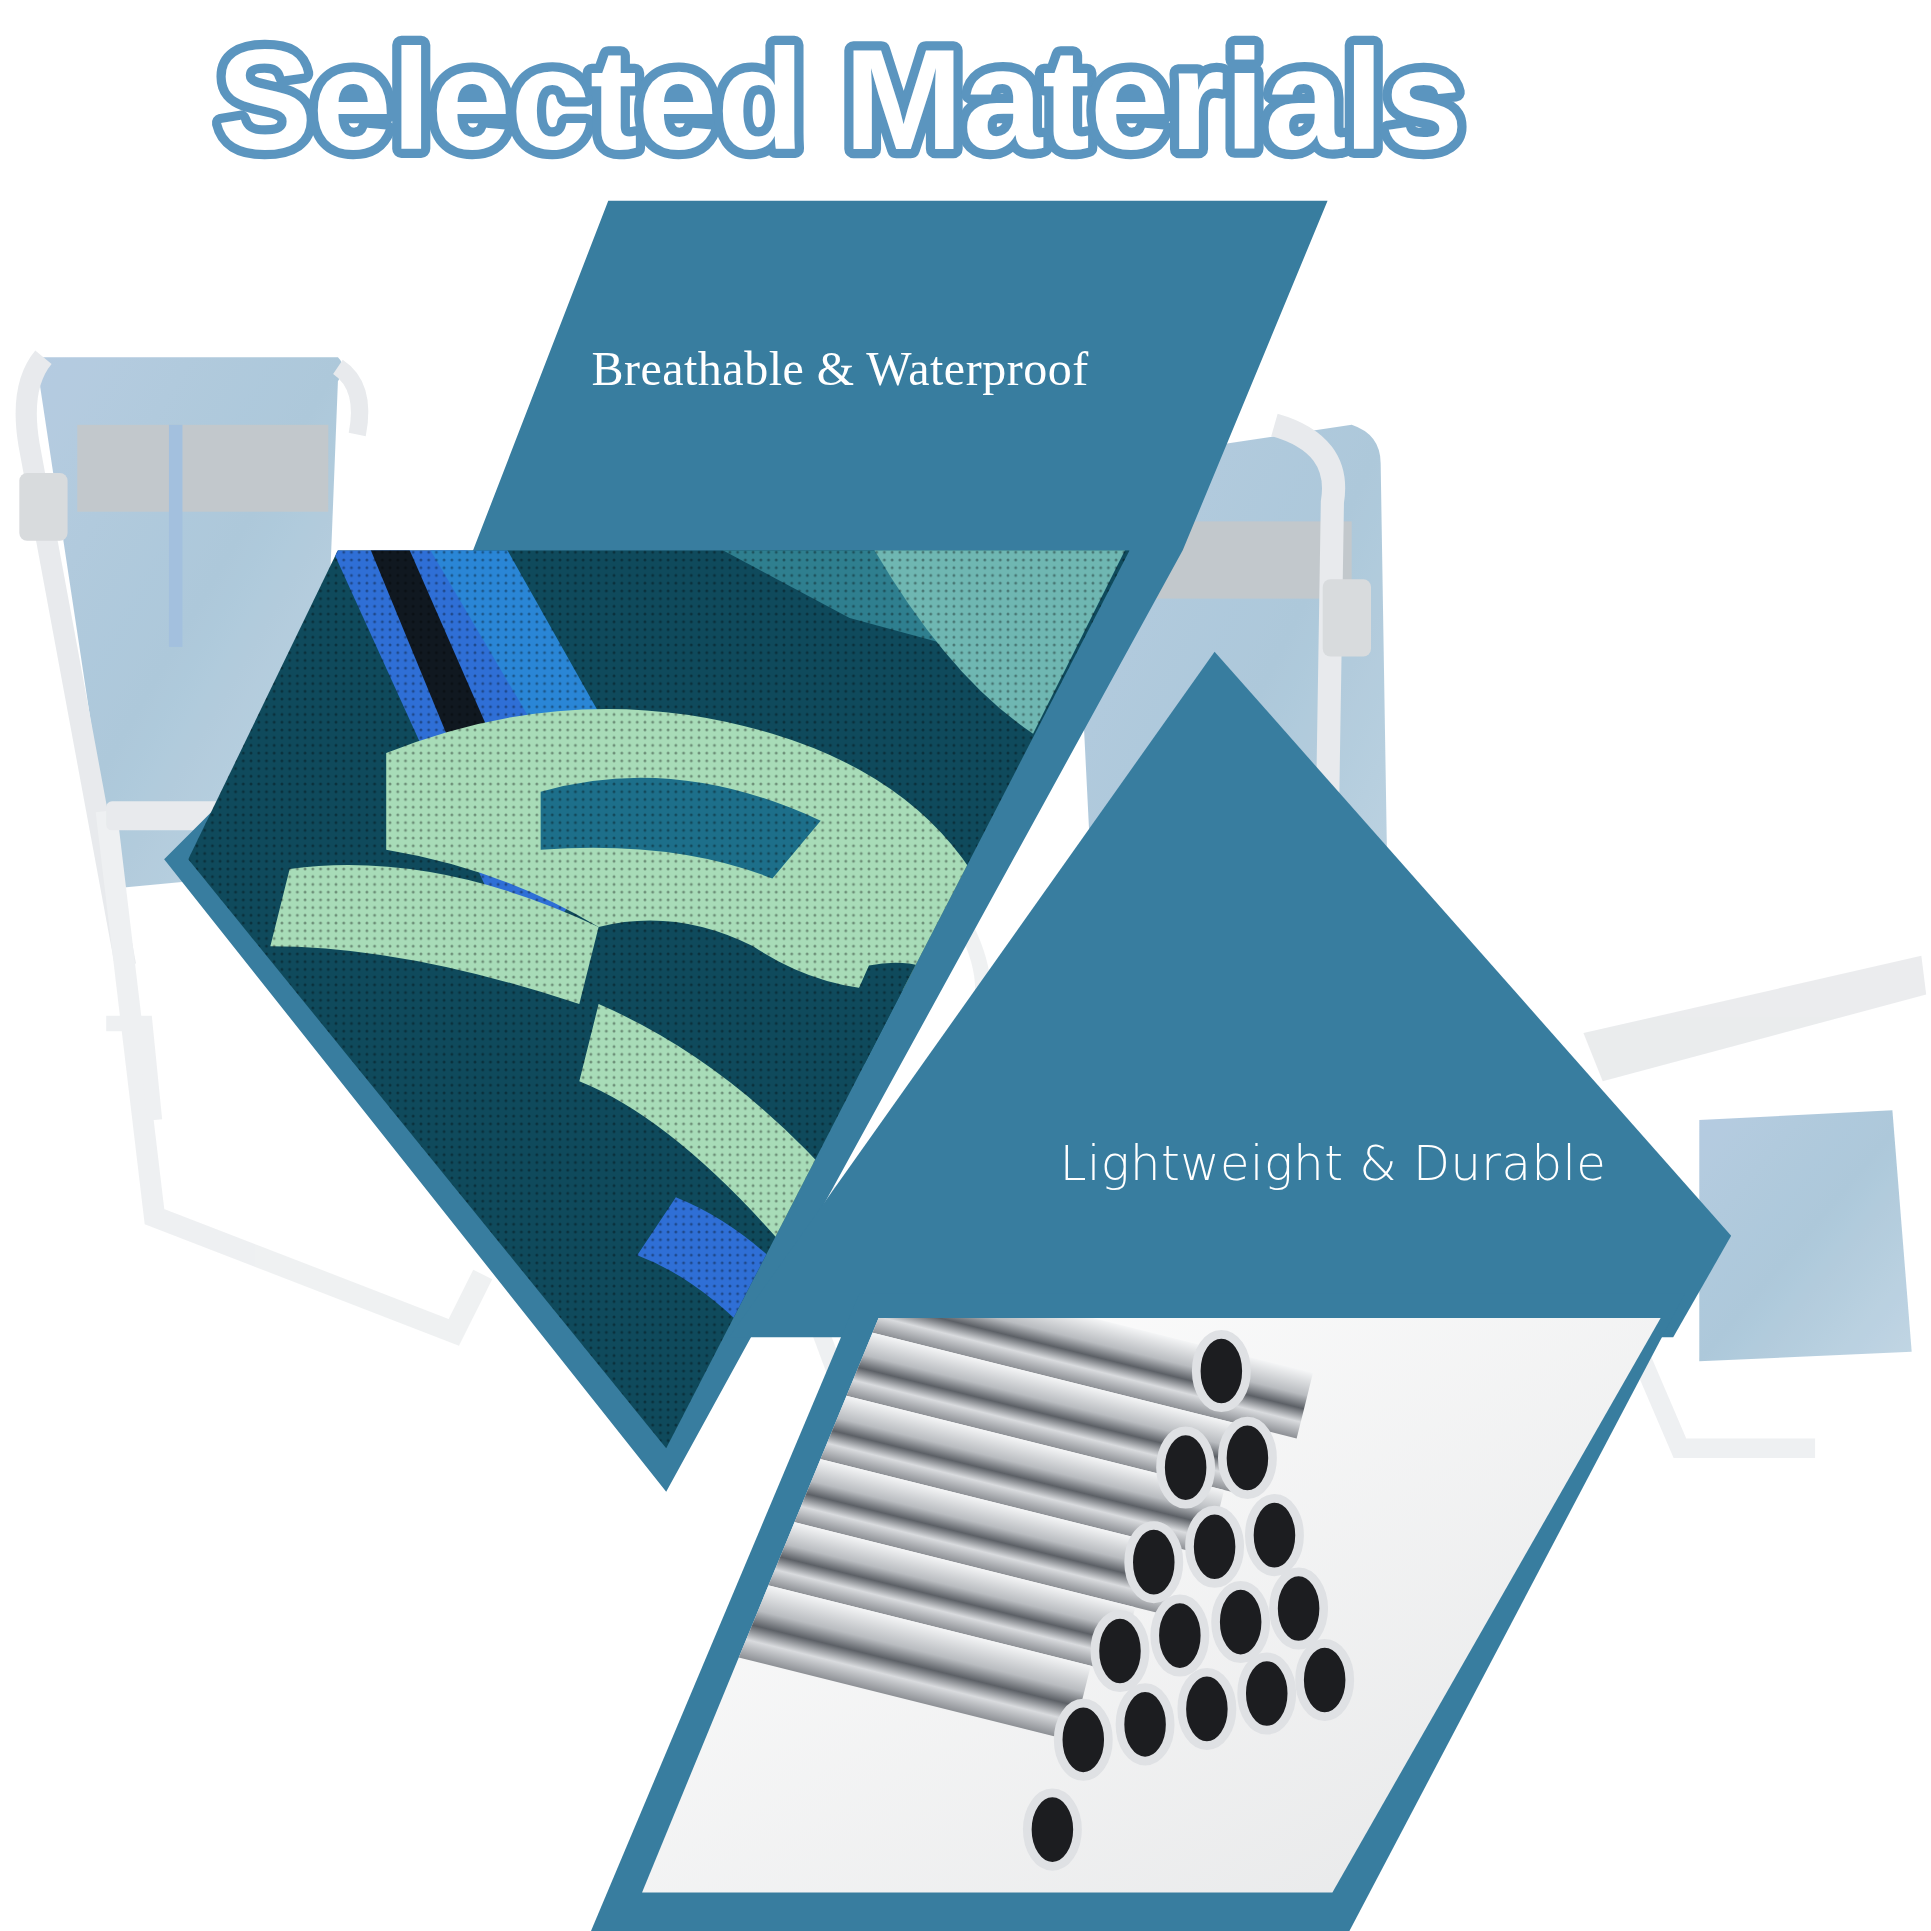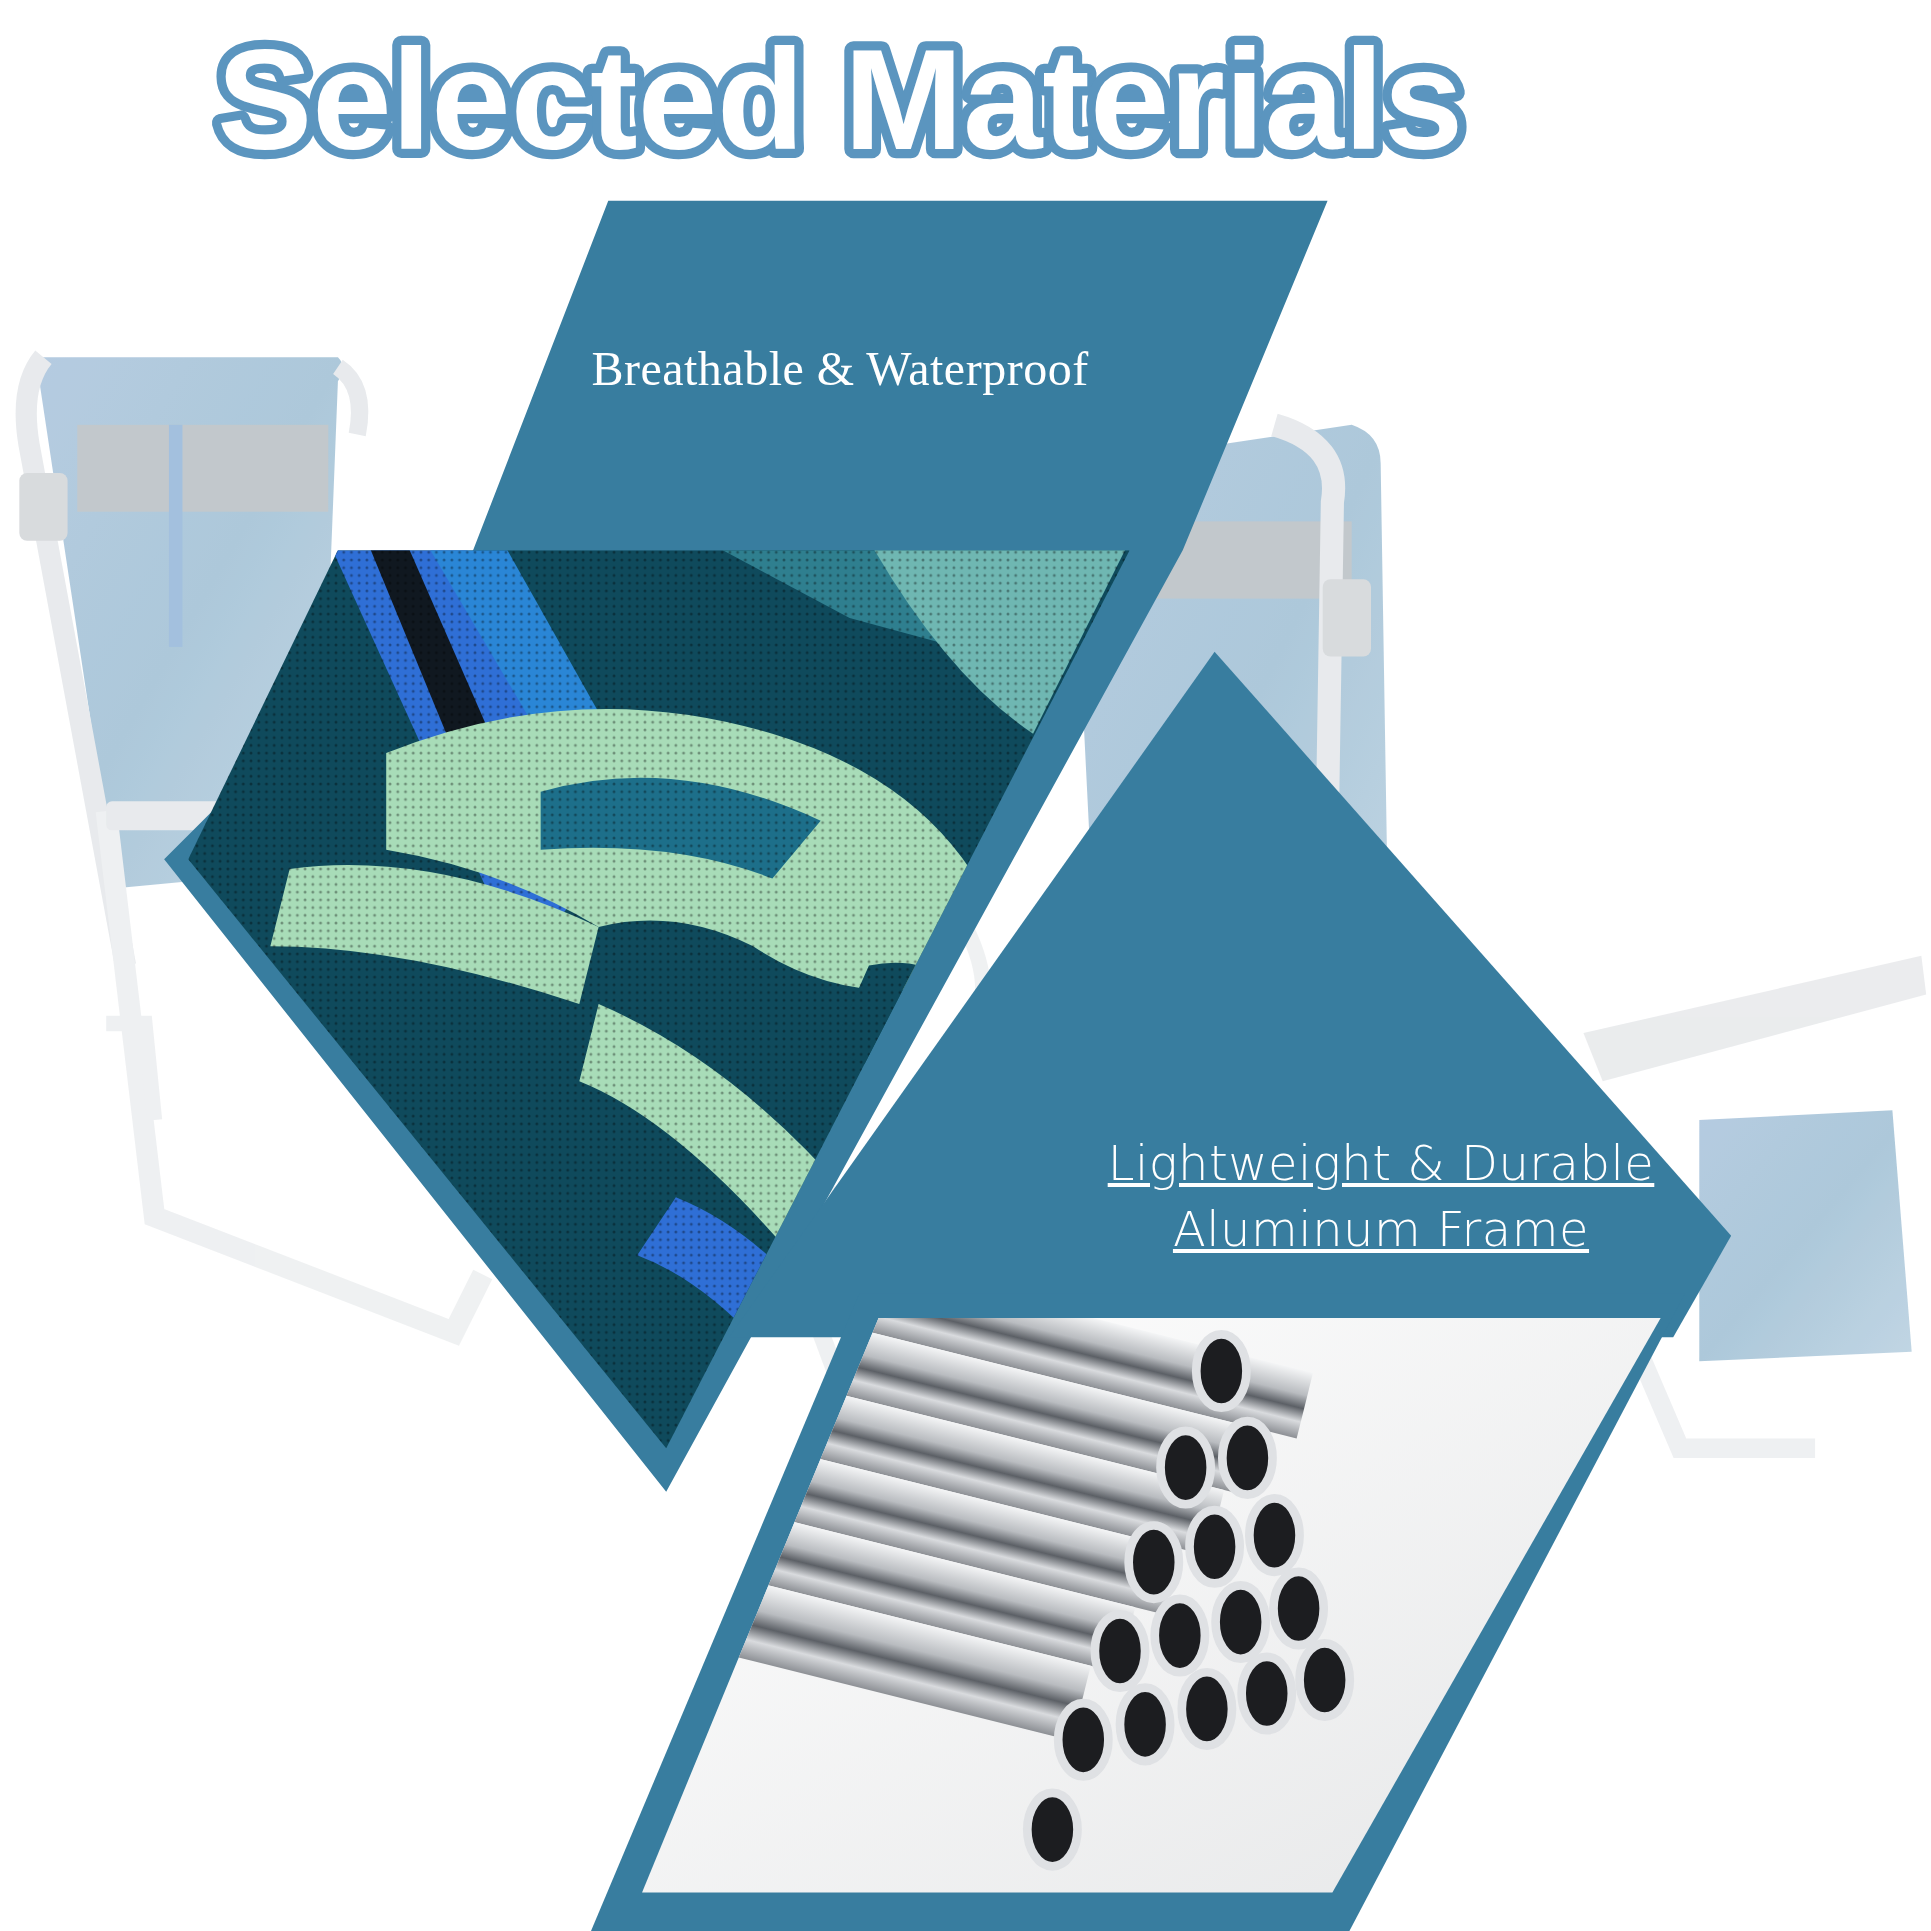--- a/index.html
+++ b/index.html
@@ -23,21 +23,21 @@
     }
 
     
     .caption {
       position: absolute; color: #ffffff; text-align: center;
       font-family: "DejaVu Sans", sans-serif; font-weight: 300;
       font-size: 48px; line-height: 66px; letter-spacing: 0.5px;
     }
     .caption span { display: block; white-space: nowrap; }
     .caption-fabric { left: 425px; top: 336px; width: 830px; font-family: Liberation Serif, serif; }
-    .caption-frame { left: 1014px; top: 1130px; width: 734px; text-decoration: underline; }
+    .caption-frame { left: 966px; top: 1130px; width: 734px; }
   </style>
 </head>
 <body>
 
 <svg class="layer" viewBox="0 0 2000 2000" xmlns="http://www.w3.org/2000/svg">
   <defs>
     <linearGradient id="chairFab" x1="0" y1="0" x2="1" y2="1">
       <stop offset="0" stop-color="#a9c3dc"></stop>
       <stop offset="0.5" stop-color="#9fbfd4"></stop>
       <stop offset="1" stop-color="#b7cfe0"></stop>
@@ -160,15 +160,14 @@
     <text x="1000" y="162" text-anchor="middle" fill="#ffffff" stroke="#5b95bf" stroke-width="22" stroke-linejoin="round" paint-order="stroke" transform="scale(1,1)">Selected Materials</text>
   </svg>
 </div>
 
 <div class="caption caption-fabric">
   <span>Breathable &amp; Waterproof</span>
 </div>
 
 <div class="caption caption-frame">
   <span>Lightweight &amp; Durable</span>
-  <span>Aluminum Frame</span>
 </div>
 
 
 </body></html>

